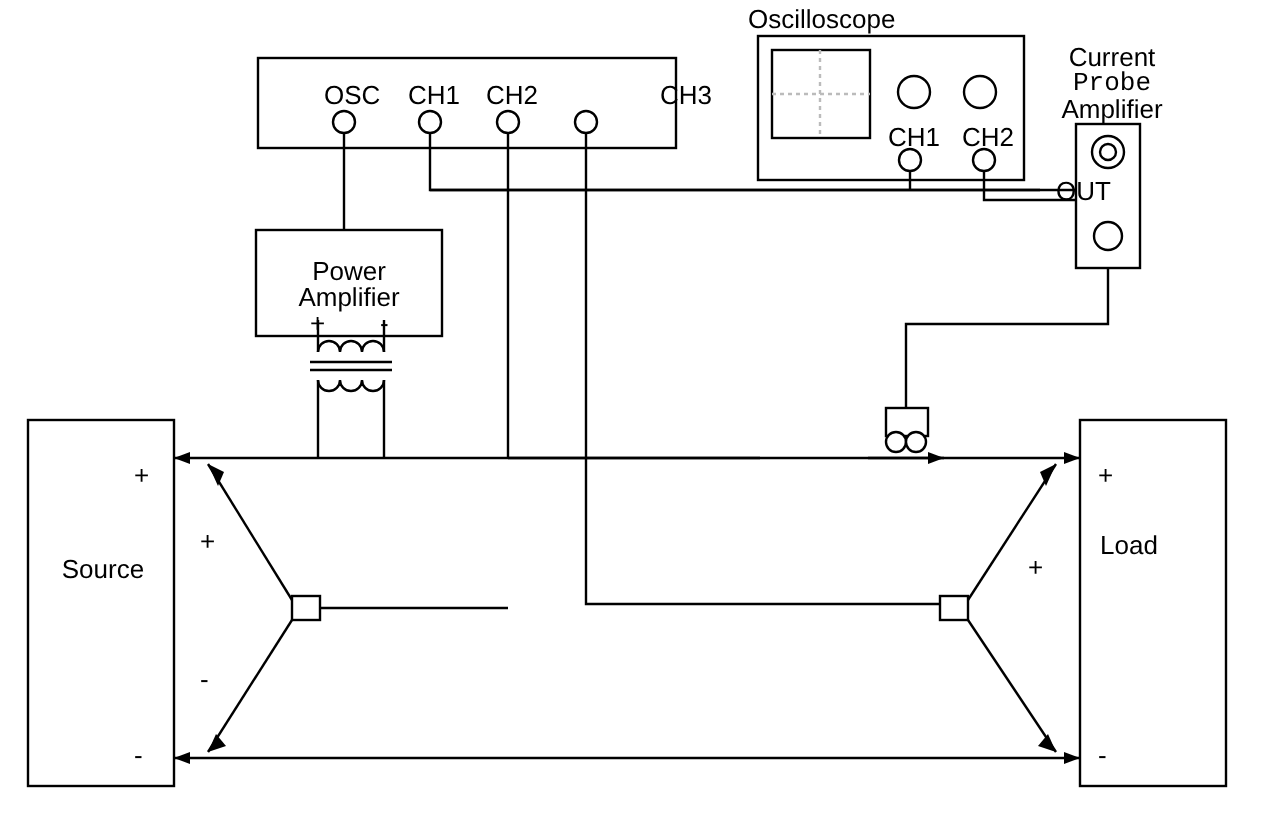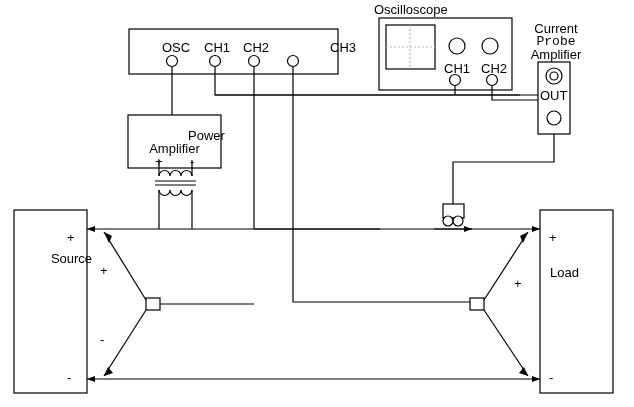--- a/index.html
+++ b/index.html
@@ -144,28 +144,28 @@
   <div class="lbl" style="left:243px; top:41px;">CH2</div>
   <div class="lbl" style="left:282px; top:41px;margin-left:48px;">CH3</div>
 
   <div class="lbl" style="left:374px; top:3px;">Oscilloscope</div>
   <div class="lbl" style="left:444px; top:62px;">CH1</div>
   <div class="lbl" style="left:481px; top:62px;">CH2</div>
 
   <div class="lbl c" style="left:530px; top:22px; width:52px;">Current</div>
   <div class="lbl c" style="left:530px; top:35px; width:52px;font-family:Liberation Mono, monospace;">Probe</div>
   <div class="lbl c" style="left:527px; top:48px; width:58px;">Amplifier</div>
-  <div class="lbl" style="left:540px; top:89px;">OUT</div>
+  <div class="lbl" style="left:528px; top:89px;">OUT</div>
 
-  <div class="lbl c" style="left:128px; top:129px; width:93px;margin-left:32px;">Power</div>
+  <div class="lbl c" style="left:128px; top:129px; width:93px;">Power</div>
   <div class="lbl c" style="left:128px; top:142px; width:93px;">Amplifier</div>
   <div class="sign" style="left:155px; top:155px;">+</div>
   <div class="sign" style="left:190px; top:155px;">-</div>
 
-  <div class="lbl c" style="left:14px; top:252px; width:75px;padding-left:20px;">Source</div>
+  <div class="lbl c" style="left:14px; top:278px; width:75px;">Source</div>
   <div class="sign" style="left:67px; top:231px;">+</div>
   <div class="sign" style="left:67px; top:371px;">-</div>
   <div class="sign" style="left:100px; top:264px;">+</div>
   <div class="sign" style="left:100px; top:333px;">-</div>
 
   <div class="lbl c" style="left:540px; top:266px; width:49px;">Load</div>
   <div class="sign" style="left:549px; top:231px;">+</div>
   <div class="sign" style="left:549px; top:371px;">-</div>
   <div class="sign" style="left:514px; top:277px;">+</div>
 

